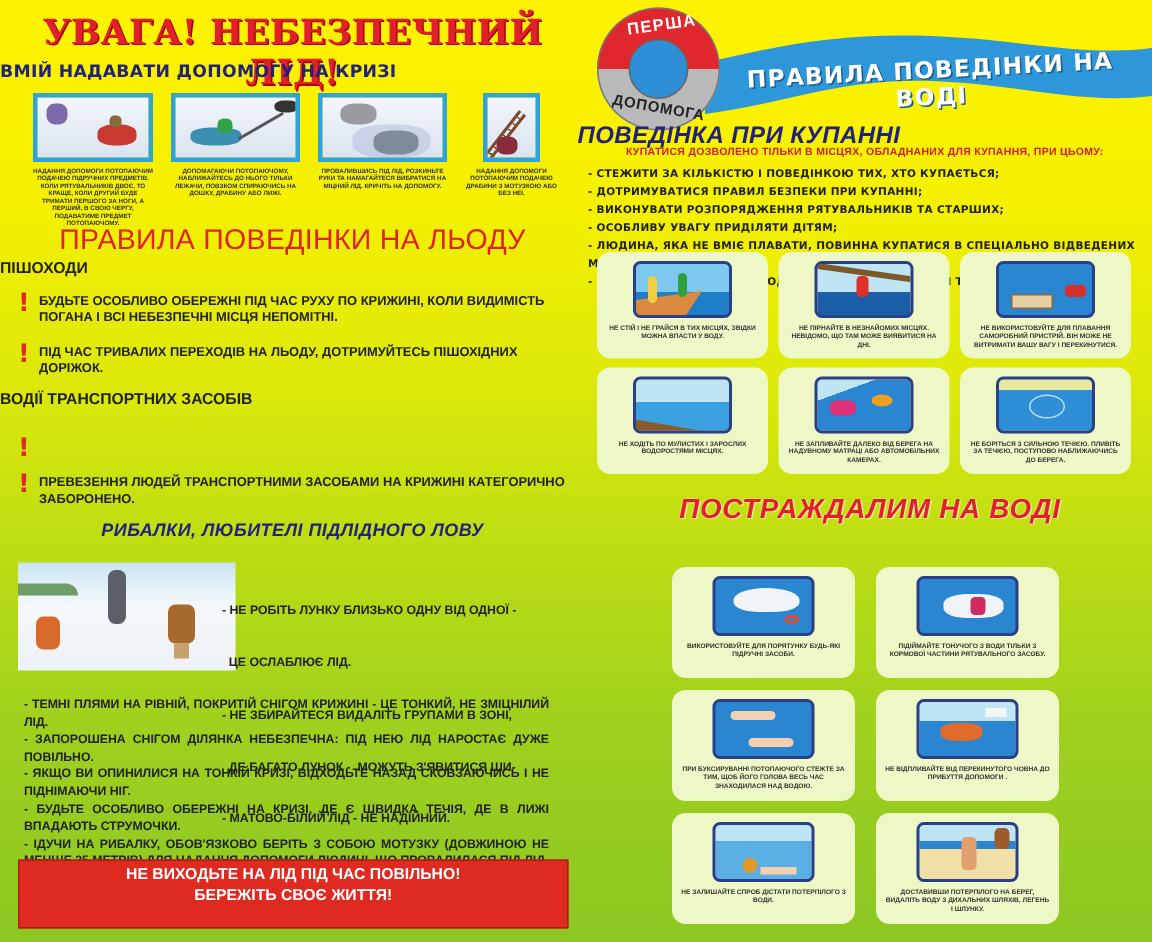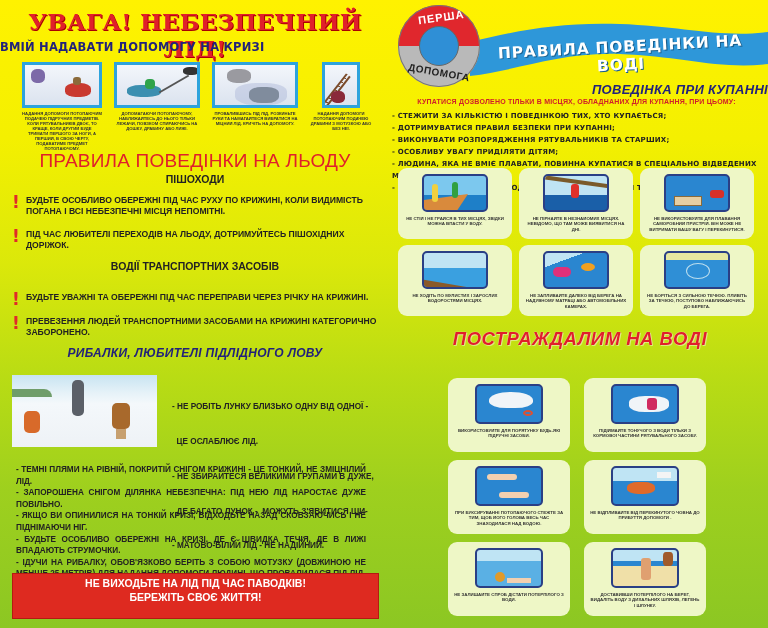--- a/index.html
+++ b/index.html
@@ -11,37 +11,37 @@
 .title-main{left:0;top:8px;width:390px;text-align:center;font-family:"DejaVu Serif",serif;font-weight:900;font-size:23px;color:#e0202a;letter-spacing:.3px;
  text-shadow:1px 1px 0 #a00;}
 .sub-main{left:0;top:40px;width:390px;text-align:left;font-family:"DejaVu Sans",sans-serif;font-weight:bold;font-size:11.5px;color:#22227a;letter-spacing:.2px}
 .ice-cards{left:22px;top:62px;width:350px;display:flex;justify-content:space-between}
 .ice-card{display:flex;flex-direction:column;align-items:center}
 .ice-pic{height:46px;border:3px solid #2ea3dc;background:linear-gradient(180deg,#f3f6fb,#dbe3ef);position:relative;overflow:hidden}
 .ice-pic .fig{position:absolute;border-radius:40%}
 .ice-cap{font-size:4.2px;font-weight:bold;color:#333;text-align:center;line-height:5px;margin-top:3px}
 
 .h-ice{left:0;top:150px;width:390px;text-align:center;font-size:19px;color:#e0202a;font-weight:normal;letter-spacing:.2px}
-.h-sub{font-weight:bold;font-size:10.5px;color:#222;text-align:center}
+.h-sub{font-weight:bold;font-size:10.5px;color:#222;text-align:left}
 .bullet{display:flex;align-items:flex-start;font-size:8.6px;font-weight:bold;color:#222;line-height:11px}
 .bang{color:#e02a2a;font-size:17px;font-weight:900;line-height:14px;width:14px;flex:none;font-family:"DejaVu Sans",sans-serif;margin-left:-2px}
 .fish-h{left:0;top:346px;width:390px;text-align:center;font-style:italic;font-weight:bold;font-size:12px;color:#22227a;letter-spacing:.3px}
 .fish-pic{left:12px;top:375px;width:145px;height:72px;background:linear-gradient(180deg,#c8e4f2 0%,#e6f2f8 25%,#f4f8fb 40%,#eef2f6 100%);overflow:hidden}
 .fish-list{font-size:8.2px;font-weight:bold;color:#222;line-height:11.6px}
 .warn-box{left:12px;top:573px;width:367px;height:46px;background:#de2a20;color:#fff;font-weight:bold;font-size:10.5px;text-align:center;line-height:13.5px;padding-top:3px;border:1px solid #b51a12}
 
 .ring{left:398px;top:5px;width:82px;height:82px;border-radius:50%;
  background:conic-gradient(#e0272d 0deg 90deg,#b9b9b9 90deg 270deg,#e0272d 270deg 360deg);
  box-shadow:inset 0 0 0 1px #777}
 .ring-inner{position:absolute;left:21px;top:21px;width:40px;height:40px;border-radius:50%;background:#2f8fd6;border:1px solid #666}
 .ring-t{position:absolute;font-weight:900;font-size:11px;color:#fff;letter-spacing:1px}
 .ring-b{position:absolute;font-weight:900;font-size:10px;color:#222;letter-spacing:.5px}
 .banner{left:470px;top:20px;width:298px;height:56px}
 .banner-text{left:478px;top:38px;width:285px;text-align:center;font-family:"DejaVu Sans",sans-serif;font-weight:900;font-size:15.5px;color:#fff;letter-spacing:.8px;transform:rotate(-3deg);text-shadow:1px 1px 0 #1a5f8e}
-.swim-h{left:385px;top:82px;width:383px;text-align:right;font-style:italic;font-weight:bold;font-size:13px;color:#22227a;letter-spacing:.3px}
+.swim-h{left:385px;top:82px;width:383px;text-align:left;font-style:italic;font-weight:bold;font-size:16px;color:#22227a;letter-spacing:.3px}
 .swim-intro{left:385px;top:98px;width:383px;text-align:center;font-size:7px;font-weight:bold;color:#d0202a;letter-spacing:.2px}
 .swim-list{left:392px;top:110px;font-size:7px;font-weight:bold;color:#222;line-height:12px;letter-spacing:.2px;font-family:"DejaVu Sans",sans-serif}
 .card{background:#eef7c6;border-radius:9px;display:flex;flex-direction:column;align-items:center;padding-top:6px}
 .card-pic{border:2px solid #2a3f85;border-radius:5px;overflow:hidden;position:relative}
 .card-cap{font-size:4.4px;font-weight:bold;color:#333;text-align:center;line-height:5.4px;margin-top:4px;padding:0 6px}
 .grid1{left:398px;top:168px;width:356px;display:grid;grid-template-columns:repeat(3,114px);column-gap:7px;row-gap:6px}
 .grid1 .card{height:71px}
 .grid1 .card-pic{width:66px;height:38px}
 .help-h{left:400px;top:328px;width:360px;text-align:center;font-style:italic;font-weight:900;font-size:18.5px;color:#e0202a;line-height:21px;letter-spacing:.5px;text-shadow:1px 1px 0 #fff6,0 0 1px #fff}
 .grid2{left:448px;top:378px;width:260px;display:grid;grid-template-columns:122px 122px;column-gap:14px;row-gap:8px}
@@ -91,59 +91,58 @@
 
 <div class="abs h-ice">ПРАВИЛА ПОВЕДІНКИ НА ЛЬОДУ</div>
 
 <div class="abs h-sub" style="left:0;top:173px;width:390px">ПІШОХОДИ</div>
 <div class="abs bullet" style="left:14px;top:195px;width:370px">
   <span class="bang">!</span>
   <span>БУДЬТЕ ОСОБЛИВО ОБЕРЕЖНІ ПІД ЧАС РУХУ ПО КРИЖИНІ, КОЛИ ВИДИМІСТЬ ПОГАНА І ВСІ НЕБЕЗПЕЧНІ МІСЦЯ НЕПОМІТНІ.</span>
 </div>
 <div class="abs bullet" style="left:14px;top:229px;width:370px">
   <span class="bang">!</span>
-  <span>ПІД ЧАС ЛЮБИТЕЛІ ПЕРЕХОДІВ НА ЛЬОДУ, ДОТРИМУЙТЕСЬ ПІШОХІДНИХ ДОРІЖОК.</span>
+  <span>ПІД ЧАС ТРИВАЛИХ ПЕРЕХОДІВ НА ЛЬОДУ, ДОТРИМУЙТЕСЬ ПІШОХІДНИХ ДОРІЖОК.</span>
 </div>
 
 <div class="abs h-sub" style="left:0;top:260px;width:390px">ВОДІЇ ТРАНСПОРТНИХ ЗАСОБІВ</div>
 <div class="abs bullet" style="left:14px;top:292px;width:370px">
   <span class="bang">!</span>
-  <span>БУДЬТЕ УВАЖНІ ТА ОБЕРЕЖНІ ПІД ЧАС ПЕРЕПРАВИ ЧЕРЕЗ РІЧКУ НА КРИЖИНІ.</span>
 </div>
 <div class="abs bullet" style="left:14px;top:316px;width:370px">
   <span class="bang">!</span>
   <span>ПРЕВЕЗЕННЯ ЛЮДЕЙ ТРАНСПОРТНИМИ ЗАСОБАМИ НА КРИЖИНІ КАТЕГОРИЧНО ЗАБОРОНЕНО.</span>
 </div>
 
 <div class="abs fish-h">РИБАЛКИ, ЛЮБИТЕЛІ ПІДЛІДНОГО ЛОВУ</div>
 
 <div class="abs fish-pic">
   <div style="position:absolute;left:0;top:14px;width:40px;height:8px;background:#6f9d6a;border-radius:0 20px 0 0"></div>
   <div style="position:absolute;left:60px;top:5px;width:12px;height:36px;background:#5b6068;border-radius:5px"></div>
   <div style="position:absolute;left:12px;top:36px;width:16px;height:22px;background:#d86a2a;border-radius:5px"></div>
   <div style="position:absolute;left:100px;top:28px;width:18px;height:26px;background:#a8692c;border-radius:5px"></div>
   <div style="position:absolute;left:104px;top:54px;width:10px;height:10px;background:#c7a070"></div>
 </div>
-<div class="abs fish-list" style="left:172px;top:378px;width:230px;white-space:pre">
+<div class="abs fish-list" style="left:148px;top:378px;width:230px;white-space:pre">
   <div>- НЕ РОБІТЬ ЛУНКУ БЛИЗЬКО ОДНУ ВІД ОДНОЇ -</div>
   <div>  ЦЕ ОСЛАБЛЮЄ ЛІД.</div>
-  <div>- НЕ ЗБИРАЙТЕСЯ ВЕЛИКИМИ ГРУПАМИ В ДУЖЕ,</div>
+  <div>- НЕ ЗБИРАЙТЕСЯ ВИДАЛІТЬ ГРУПАМИ В ЗОНІ,</div>
   <div>  ДЕ БАГАТО ЛУНОК -  МОЖУТЬ З'ЯВИТИСЯ ШИ-</div>
   <div>- МАТОВО-БІЛИЙ ЛІД - НЕ НАДІЙНИЙ.</div>
 </div>
 <div class="abs fish-list" style="left:16px;top:464px;width:350px;text-align:justify">
   <div>- ТЕМНІ ПЛЯМИ НА РІВНІЙ, ПОКРИТІЙ СНІГОМ КРИЖИНІ - ЦЕ ТОНКИЙ, НЕ ЗМІЦНІЛИЙ ЛІД.</div>
   <div>- ЗАПОРОШЕНА СНІГОМ ДІЛЯНКА НЕБЕЗПЕЧНА: ПІД НЕЮ ЛІД НАРОСТАЄ ДУЖЕ ПОВІЛЬНО.</div>
   <div>- ЯКЩО ВИ ОПИНИЛИСЯ НА ТОНКІЙ КРИЗІ, ВІДХОДЬТЕ НАЗАД СКОВЗАЮЧИСЬ І НЕ ПІДНІМАЮЧИ НІГ.</div>
   <div>- БУДЬТЕ ОСОБЛИВО ОБЕРЕЖНІ НА КРИЗІ, ДЕ Є ШВИДКА ТЕЧІЯ, ДЕ В ЛИЖІ ВПАДАЮТЬ СТРУМОЧКИ.</div>
   <div>- ІДУЧИ НА РИБАЛКУ, ОБОВ'ЯЗКОВО БЕРІТЬ З СОБОЮ МОТУЗКУ (ДОВЖИНОЮ НЕ МЕНШЕ 25 МЕТРІВ) ДЛЯ НАДАННЯ ДОПОМОГИ ЛЮДИНІ, ЩО ПРОВАЛИЛАСЯ ПІД ЛІД.</div>
 </div>
 
 <div class="abs warn-box">
-  <div>НЕ ВИХОДЬТЕ  НА ЛІД ПІД ЧАС ПАВОДКІВ!</div>
+  <div>НЕ ВИХОДЬТЕ  НА ЛІД ПІД ЧАС ПОВІЛЬНО!</div>
   <div>БЕРЕЖІТЬ СВОЄ ЖИТТЯ!</div>
 </div>
 
 <svg class="abs banner" viewBox="0 0 298 56" preserveAspectRatio="none">
   <path d="M0,22 C50,10 90,2 150,4 C210,6 250,18 298,12 L298,44 C250,50 210,36 150,34 C90,32 50,50 0,56 Z" fill="#2e97d9"></path>
 </svg>
 <div class="abs banner-text">ПРАВИЛА ПОВЕДІНКИ НА ВОДІ</div>
 
 <div class="abs ring">
   <div class="ring-inner"></div>

